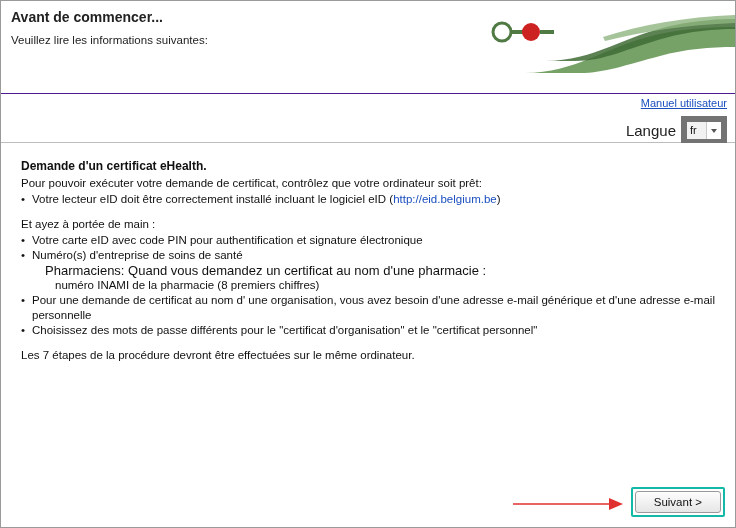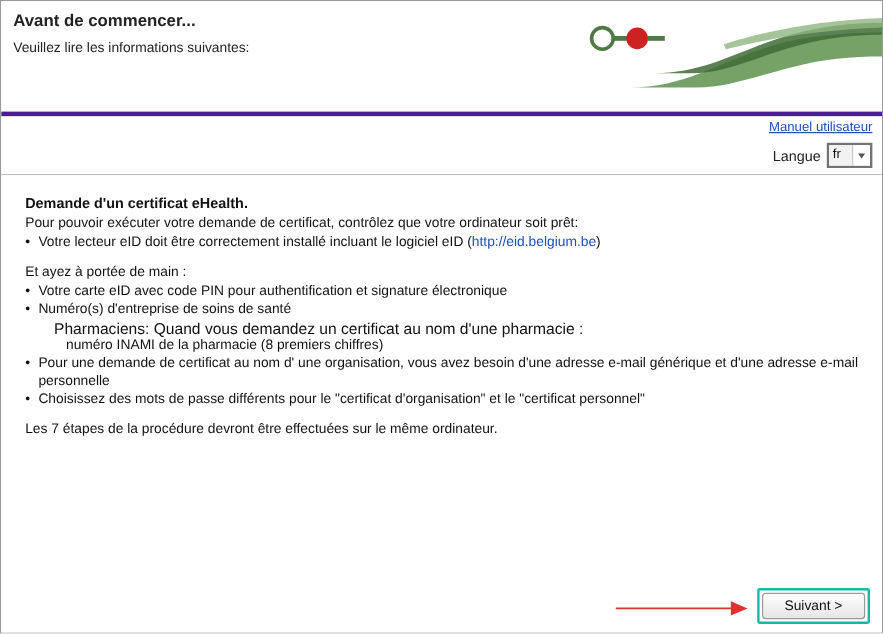--- a/index.html
+++ b/index.html
@@ -17,21 +17,21 @@
     box-sizing: border-box;
     border: 1px solid #9a9a9a;
     background: #ffffff;
     overflow: hidden;
   }
   
   .header {
     position: relative;
     height: 92px;
     background: #ffffff;
-    border-bottom: 4px solid #4c1d95;
+    border-bottom: 1px solid #4c1d95;
     overflow: hidden;
   }
   .header-title {
     position: absolute;
     left: 10px;
     top: 8px;
     font-size: 14px;
     font-weight: bold;
     color: #222222;
   }
@@ -70,27 +70,27 @@
   }
   .lang-row {
     position: absolute;
     right: 8px;
     top: 22px;
     display: flex;
     align-items: center;
     gap: 5px;
   }
   .lang-label {
-    font-size: 12px;
+    font-size: 15px;
     color: #222222;
   }
   .lang-select {
     display: flex;
     align-items: stretch;
-    border: 2px solid #737373;
+    border: 6px solid #737373;
     background: #ffffff;
     height: 17px;
     min-width: 32px;
     font-size: 11px;
     cursor: pointer;
   }
   .lang-value {
     padding: 1px 3px 0 3px;
     color: #111;
     line-height: 15px;

